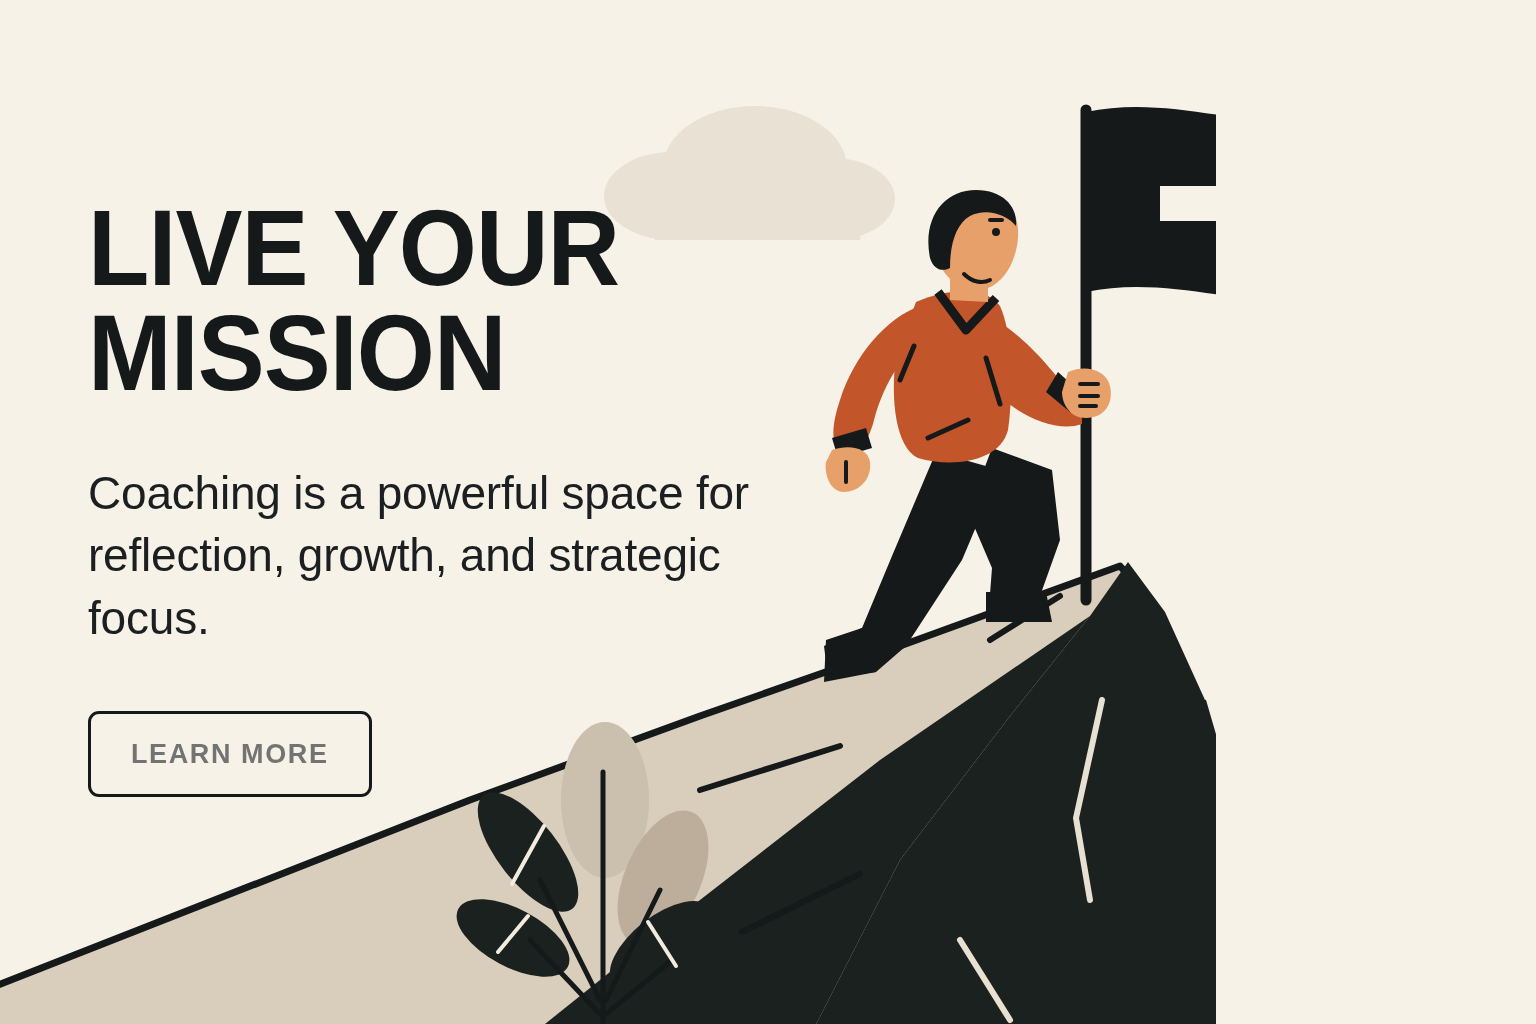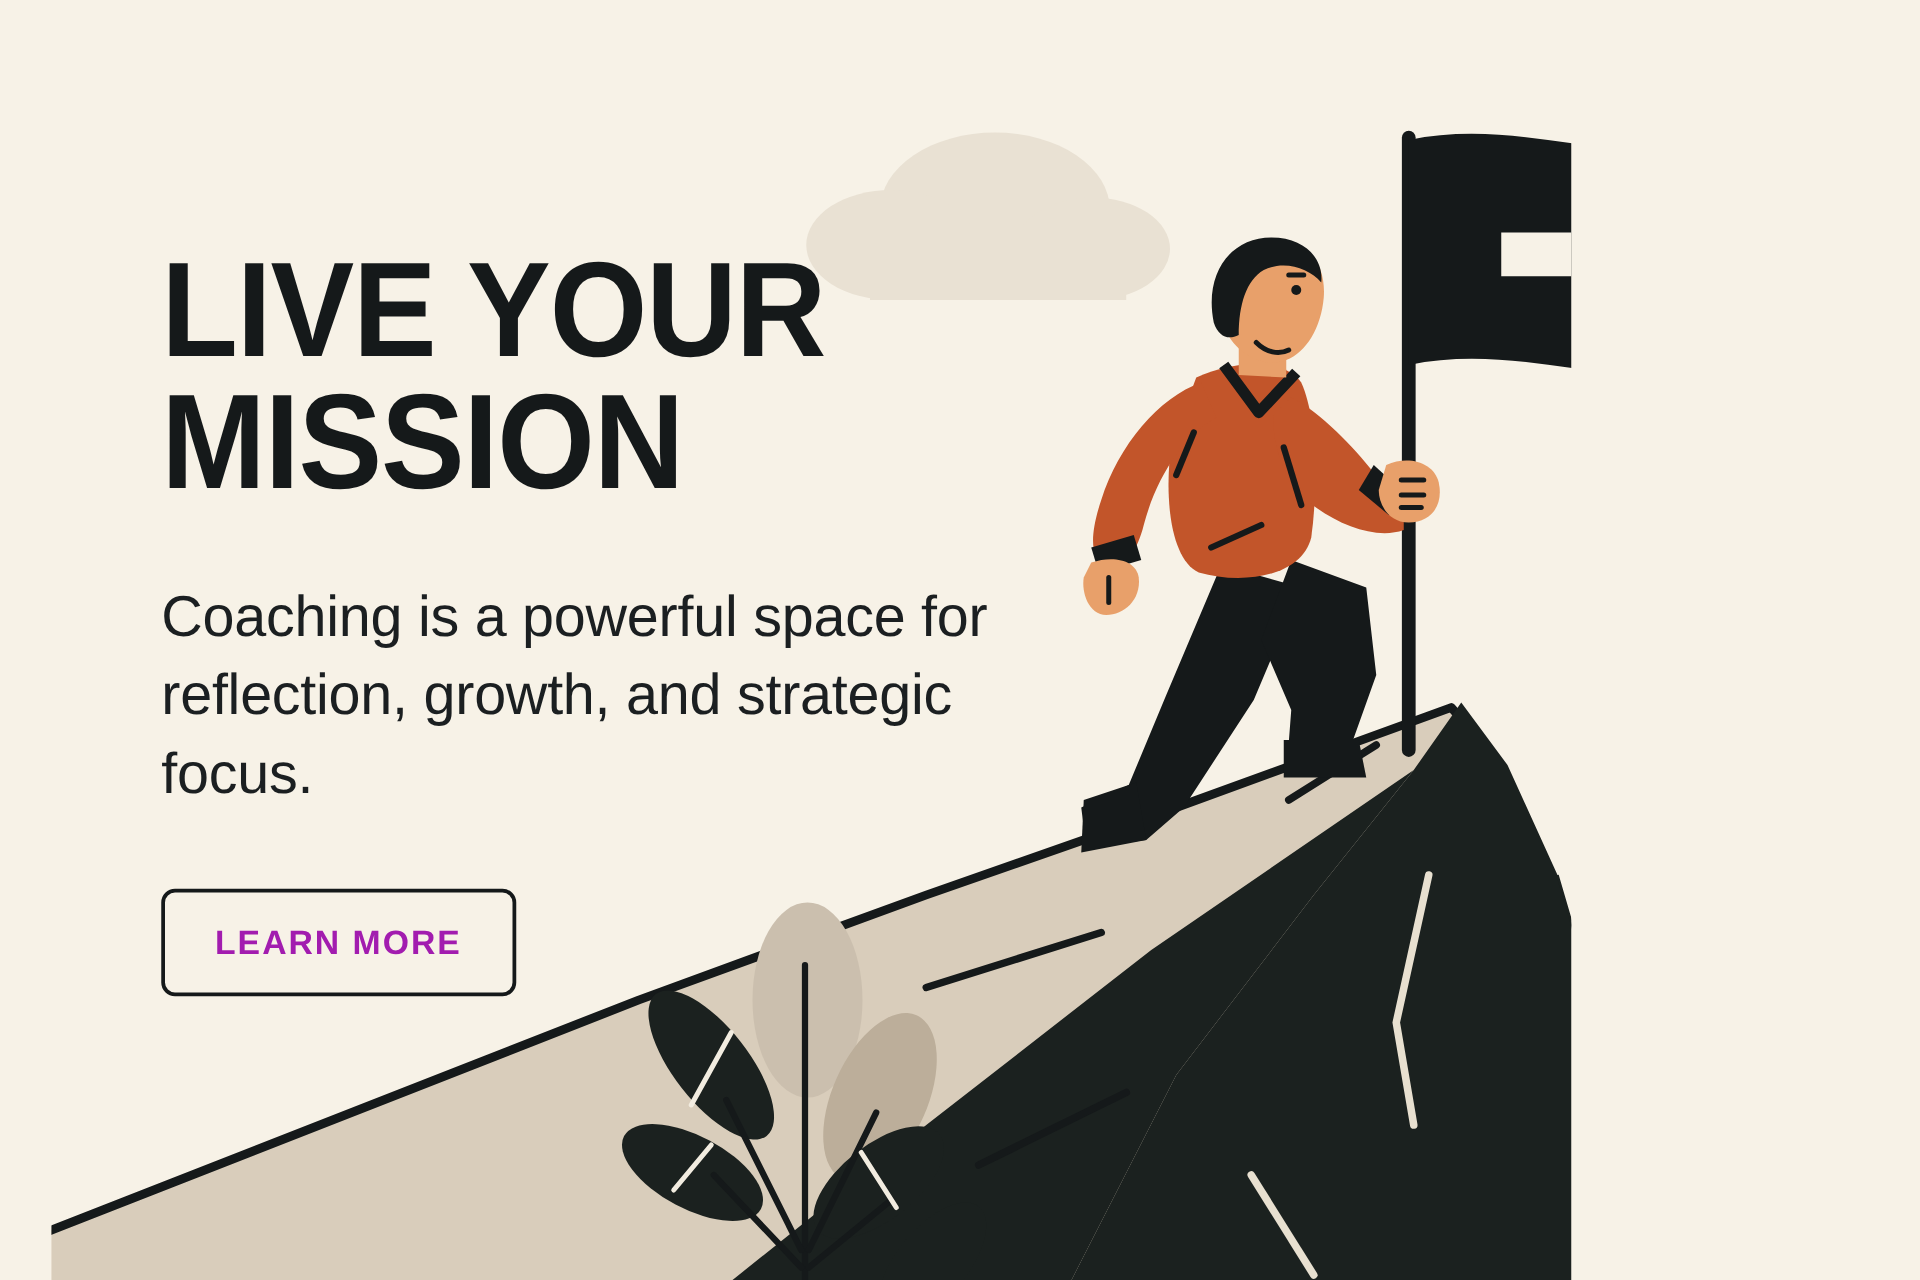--- a/index.html
+++ b/index.html
@@ -12,21 +12,20 @@
     overflow: hidden;
     font-family: "Liberation Sans", sans-serif;
     background: #f7f2e7;
   }
   .banner {
     position: relative;
     width: 1216px;
     height: 1024px;
     background: #f7f2e7;
     overflow: hidden;
-    margin-left: 41px;
   }
   .art-layer {
     position: absolute;
     inset: 0;
     width: 1536px;
     height: 1024px;
   }
   .content {
     position: absolute;
     left: 88px;
@@ -64,21 +63,21 @@
     align-items: center;
     justify-content: center;
     margin-top: 62px;
     padding: 0 40px;
     height: 86px;
     min-width: 238px;
     box-sizing: border-box;
     border: 3px solid #15191a;
     border-radius: 11px;
     background: transparent;
-    color: #a21caf;
+    color: #737373;
     font-family: "Liberation Sans", sans-serif;
     font-weight: 700;
     font-size: 27px;
     letter-spacing: 1.6px;
     text-transform: uppercase;
     cursor: pointer;
   }
 </style>
 </head>
 <body>

